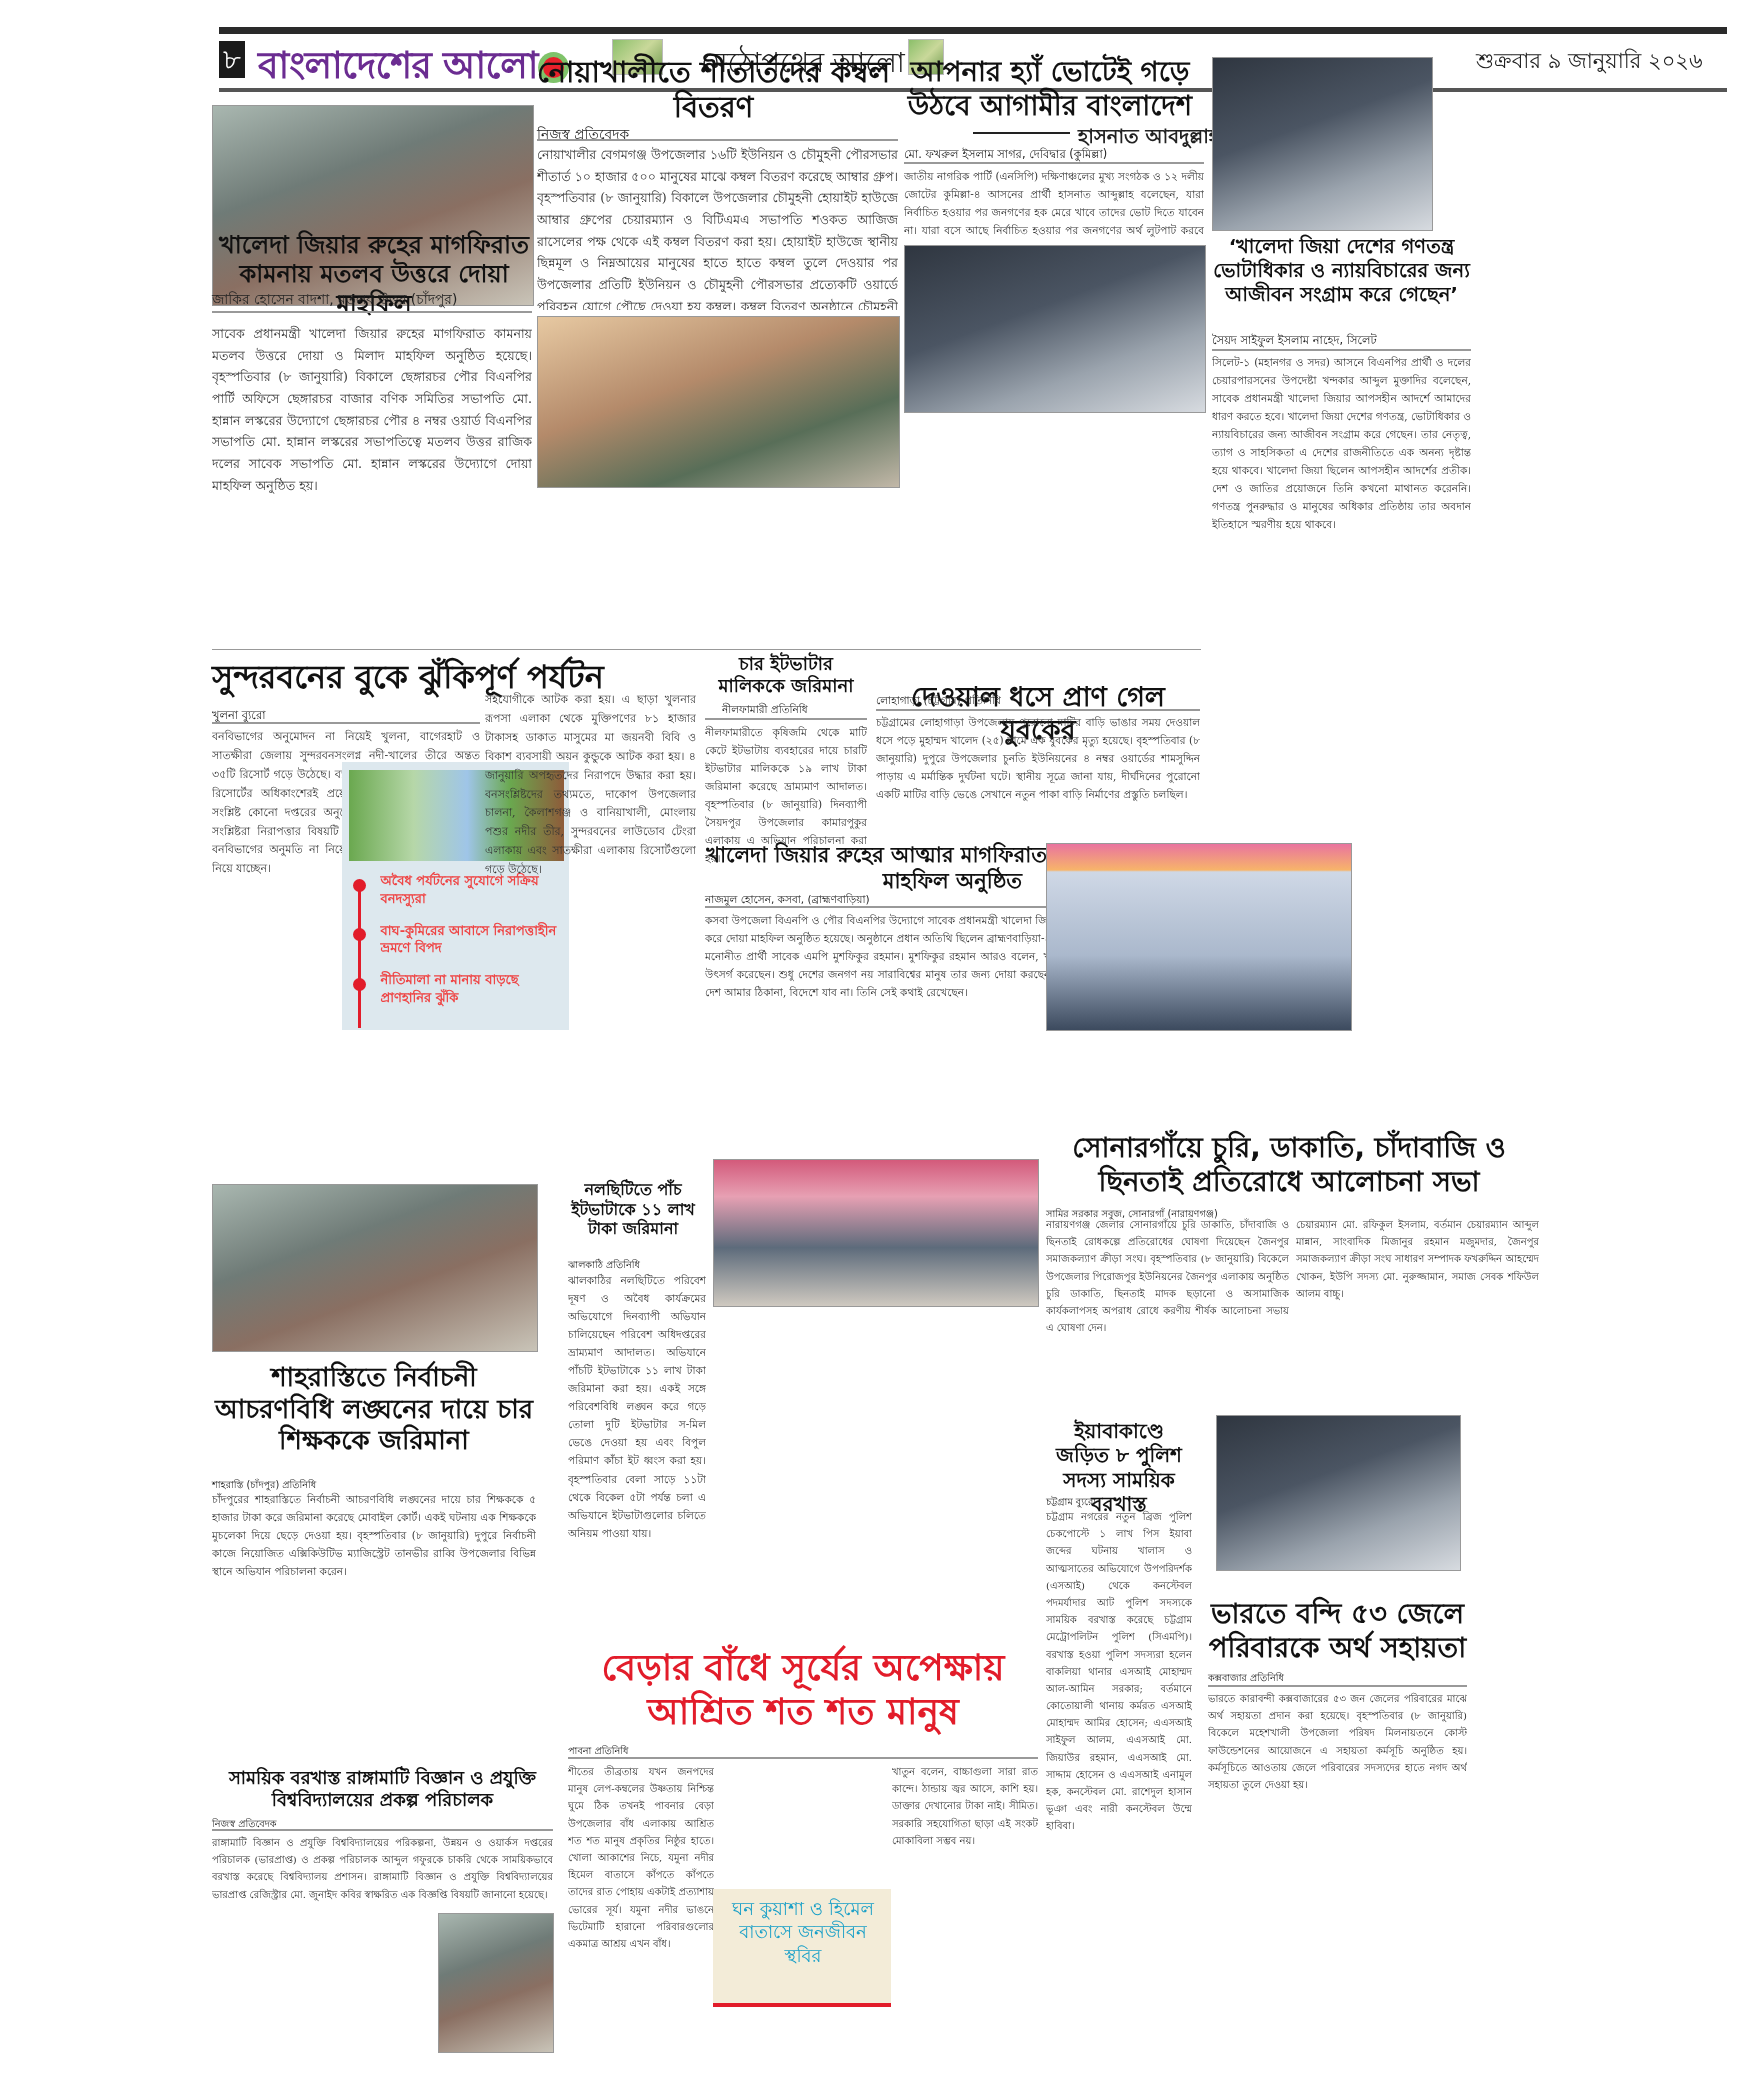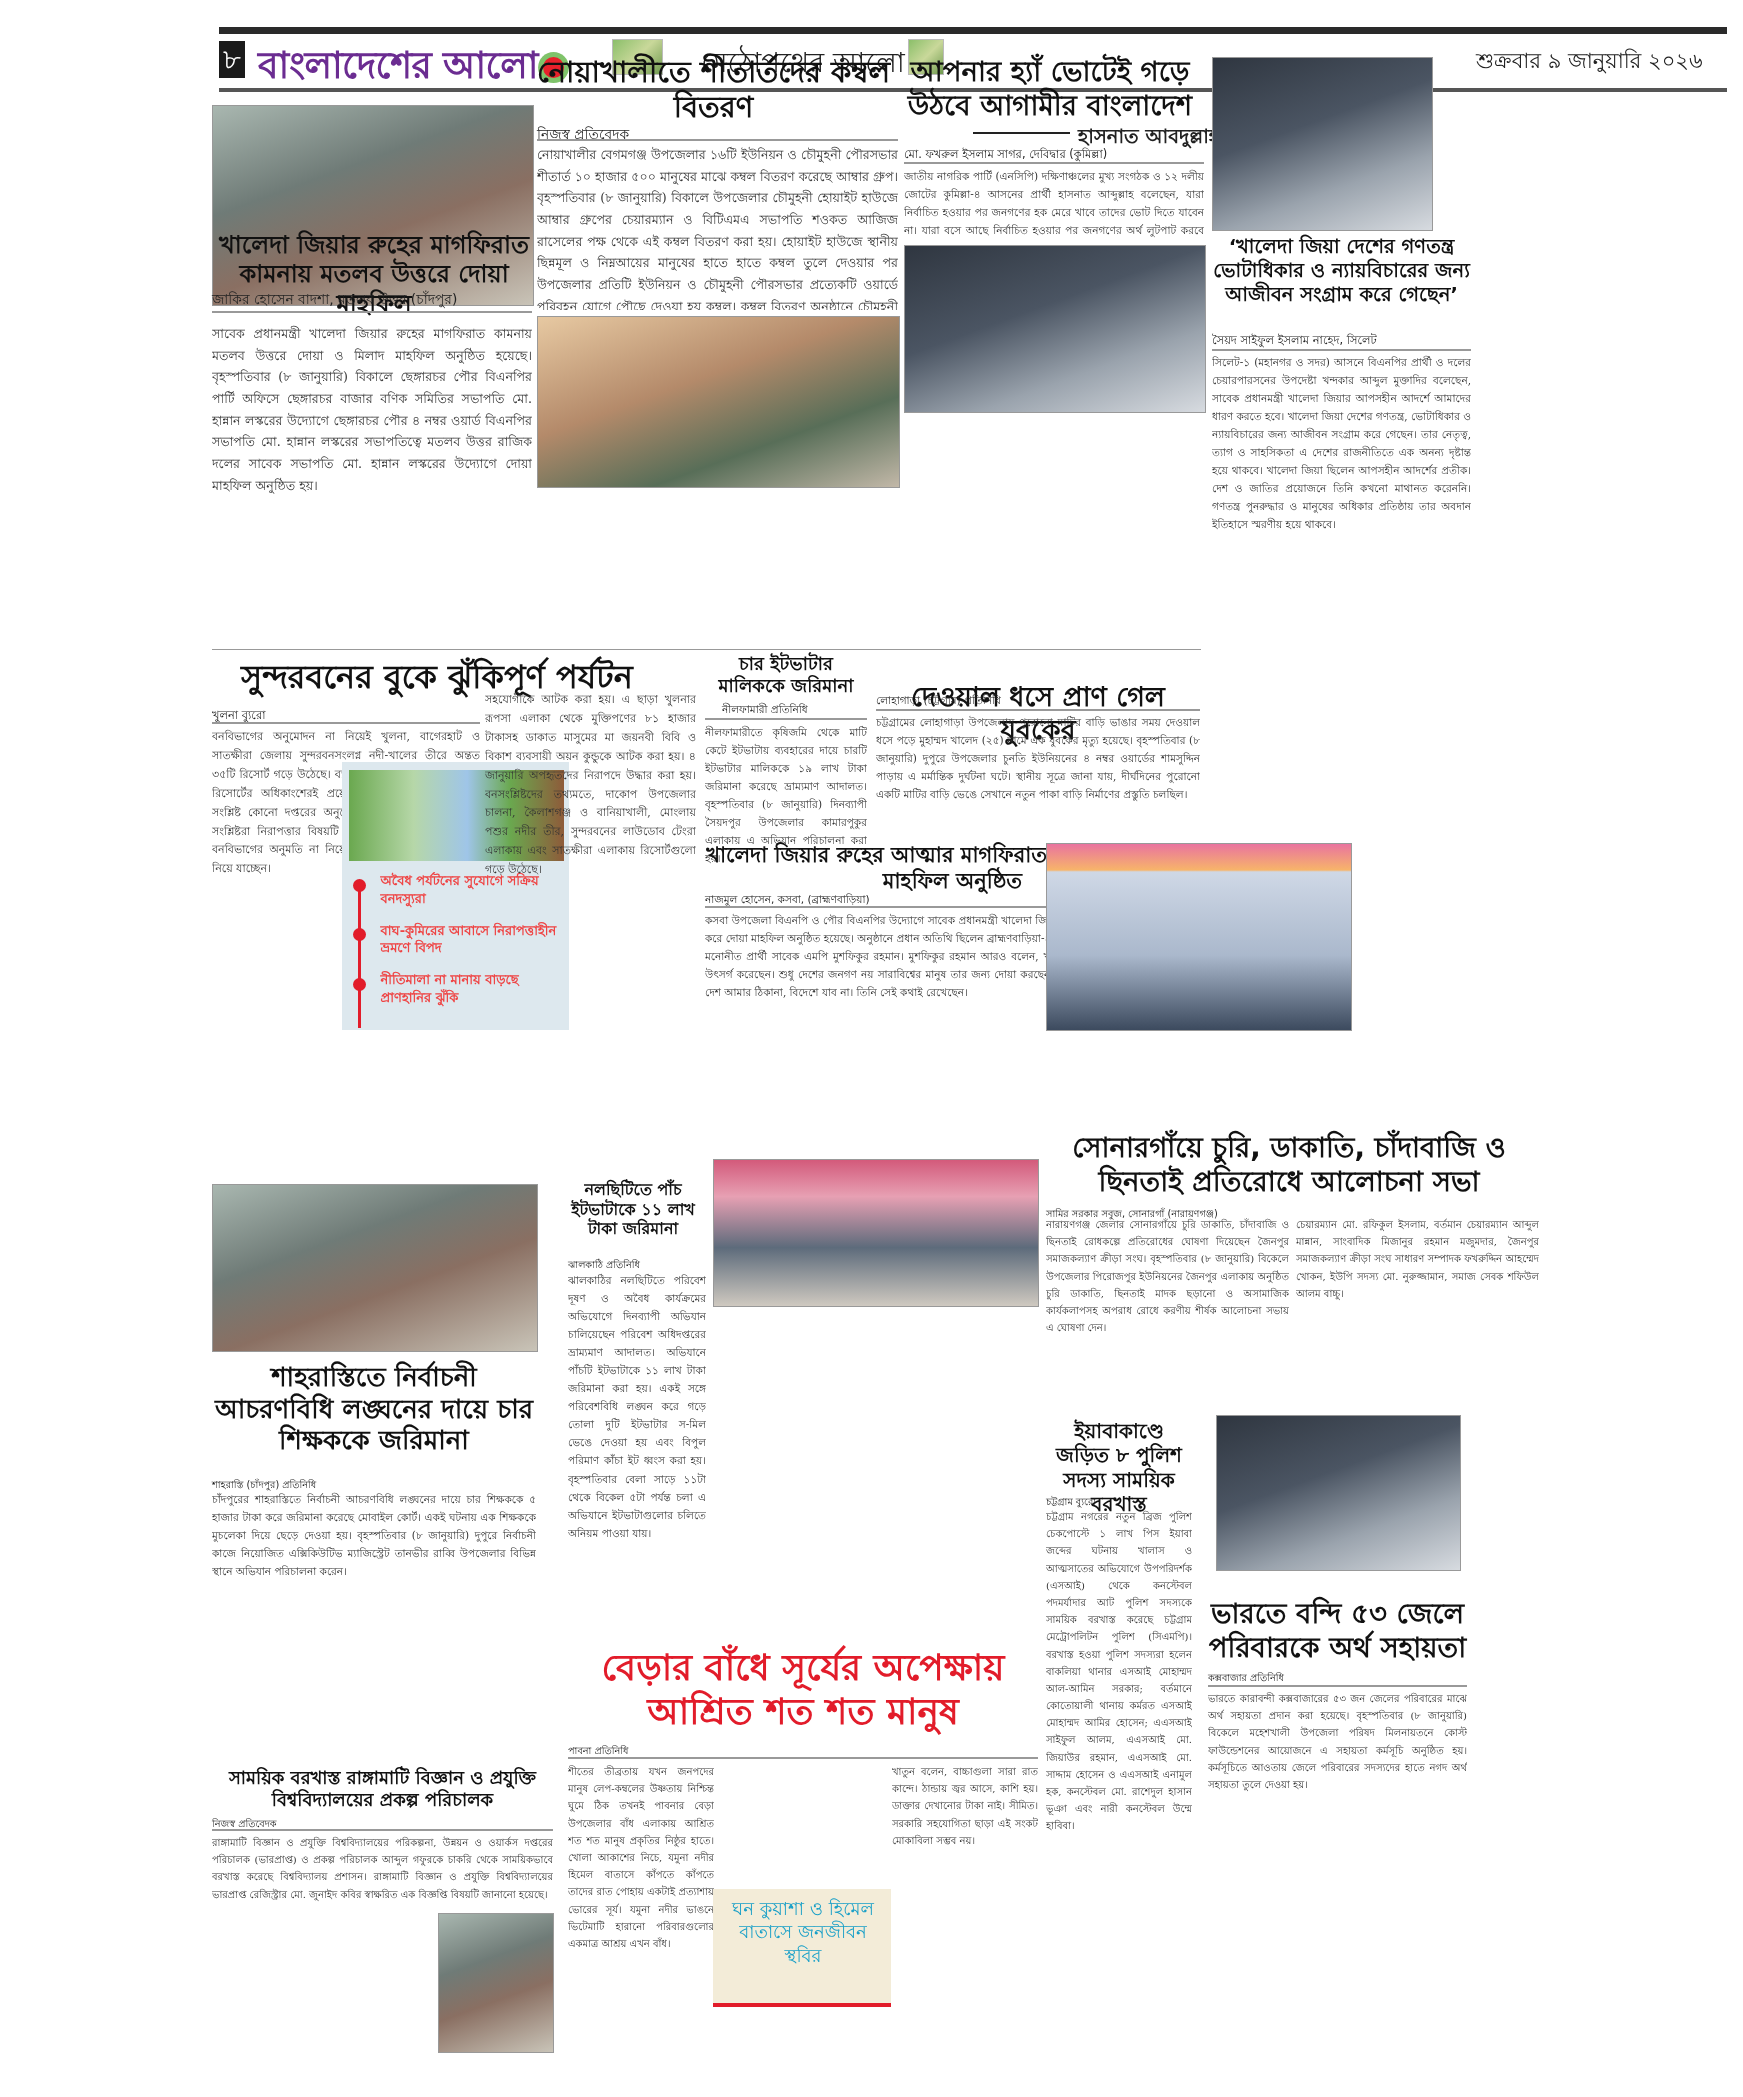--- a/index.html
+++ b/index.html
@@ -65,21 +65,21 @@
 <div class="abs photo dark" style="left:904px;top:245px;width:300px;height:166px;"></div>
 <div class="abs body" style="left:904px;top:418px;width:300px;height:223px;"></div>
 
 <div class="abs photo dark" style="left:1212px;top:57px;width:219px;height:172px;"></div>
 <div class="abs headline" style="left:1212px;top:235px;width:259px;font-size:19.5px;">‘খালেদা জিয়া দেশের গণতন্ত্র ভোটাধিকার ও ন্যায়বিচারের জন্য আজীবন সংগ্রাম করে গেছেন’</div>
 <div class="abs byline" style="left:1212px;top:332px;font-size:11.4px;">সৈয়দ সাইফুল ইসলাম নাহেদ, সিলেট</div>
 <div class="abs hr" style="left:1212px;top:349px;width:259px;"></div>
 <div class="abs body" style="left:1212px;top:353px;width:259px;height:288px;font-size:10.5px;">সিলেট-১ (মহানগর ও সদর) আসনে বিএনপির প্রার্থী ও দলের চেয়ারপারসনের উপদেষ্টা খন্দকার আব্দুল মুক্তাদির বলেছেন, সাবেক প্রধানমন্ত্রী খালেদা জিয়ার আপসহীন আদর্শে আমাদের ধারণ করতে হবে। খালেদা জিয়া দেশের গণতন্ত্র, ভোটাধিকার ও ন্যায়বিচারের জন্য আজীবন সংগ্রাম করে গেছেন। তার নেতৃত্ব, ত্যাগ ও সাহসিকতা এ দেশের রাজনীতিতে এক অনন্য দৃষ্টান্ত হয়ে থাকবে। খালেদা জিয়া ছিলেন আপসহীন আদর্শের প্রতীক। দেশ ও জাতির প্রয়োজনে তিনি কখনো মাথানত করেননি। গণতন্ত্র পুনরুদ্ধার ও মানুষের অধিকার প্রতিষ্ঠায় তার অবদান ইতিহাসে স্মরণীয় হয়ে থাকবে।</div>
 
 <div class="abs hr" style="left:212px;top:649px;width:989px;height:0.8px;"></div>
-<div class="abs headline" style="left:212px;top:658px;width:486px;font-size:32px;text-align:left;margin-left:29px;">সুন্দরবনের বুকে ঝুঁকিপূর্ণ পর্যটন</div>
+<div class="abs headline" style="left:212px;top:658px;width:486px;font-size:32px;text-align:left;">সুন্দরবনের বুকে ঝুঁকিপূর্ণ পর্যটন</div>
 <div class="abs byline" style="left:212px;top:707px;font-size:11.4px;text-align:right;">খুলনা ব্যুরো</div>
 <div class="abs hr" style="left:212px;top:722px;width:268px;"></div>
 <div class="abs body" style="left:212px;top:728px;width:268px;height:450px;font-size:11px;">বনবিভাগের অনুমোদন না নিয়েই খুলনা, বাগেরহাট ও সাতক্ষীরা জেলায় সুন্দরবনসংলগ্ন নদী-খালের তীরে অন্তত ৩৫টি রিসোর্ট গড়ে উঠেছে। ব্যক্তি মালিকানায় গড়ে ওঠা এসব রিসোর্টের অধিকাংশেরই প্রয়োজনীয় কাগজপত্র নেই এবং সংশ্লিষ্ট কোনো দপ্তরের অনুমোদনও নেওয়া হয়নি। রিসোর্ট সংশ্লিষ্টরা নিরাপত্তার বিষয়টি বিবেচনা না করেই পর্যটকদের বনবিভাগের অনুমতি না নিয়েই সুন্দরবনের অভ্যন্তরে ঘুরতে নিয়ে যাচ্ছেন।</div>
 <div class="abs callout" style="left:342px;top:762px;width:227px;height:268px;"></div>
 <div class="abs collage" style="left:349px;top:770px;width:215px;height:91px;"></div>
 <div class="abs red-line" style="left:358px;top:882px;height:146px;"></div>
 <div class="abs" style="left:353px;top:872px;width:211px;">
   <div class="callout-item" style="font-size:13px;">অবৈধ পর্যটনের সুযোগে সক্রিয় বনদস্যুরা</div>
   <div class="callout-item" style="font-size:13px;">বাঘ-কুমিরের আবাসে নিরাপত্তাহীন ভ্রমণে বিপদ</div>
   <div class="callout-item" style="font-size:13px;">নীতিমালা না মানায় বাড়ছে প্রাণহানির ঝুঁকি</div>

